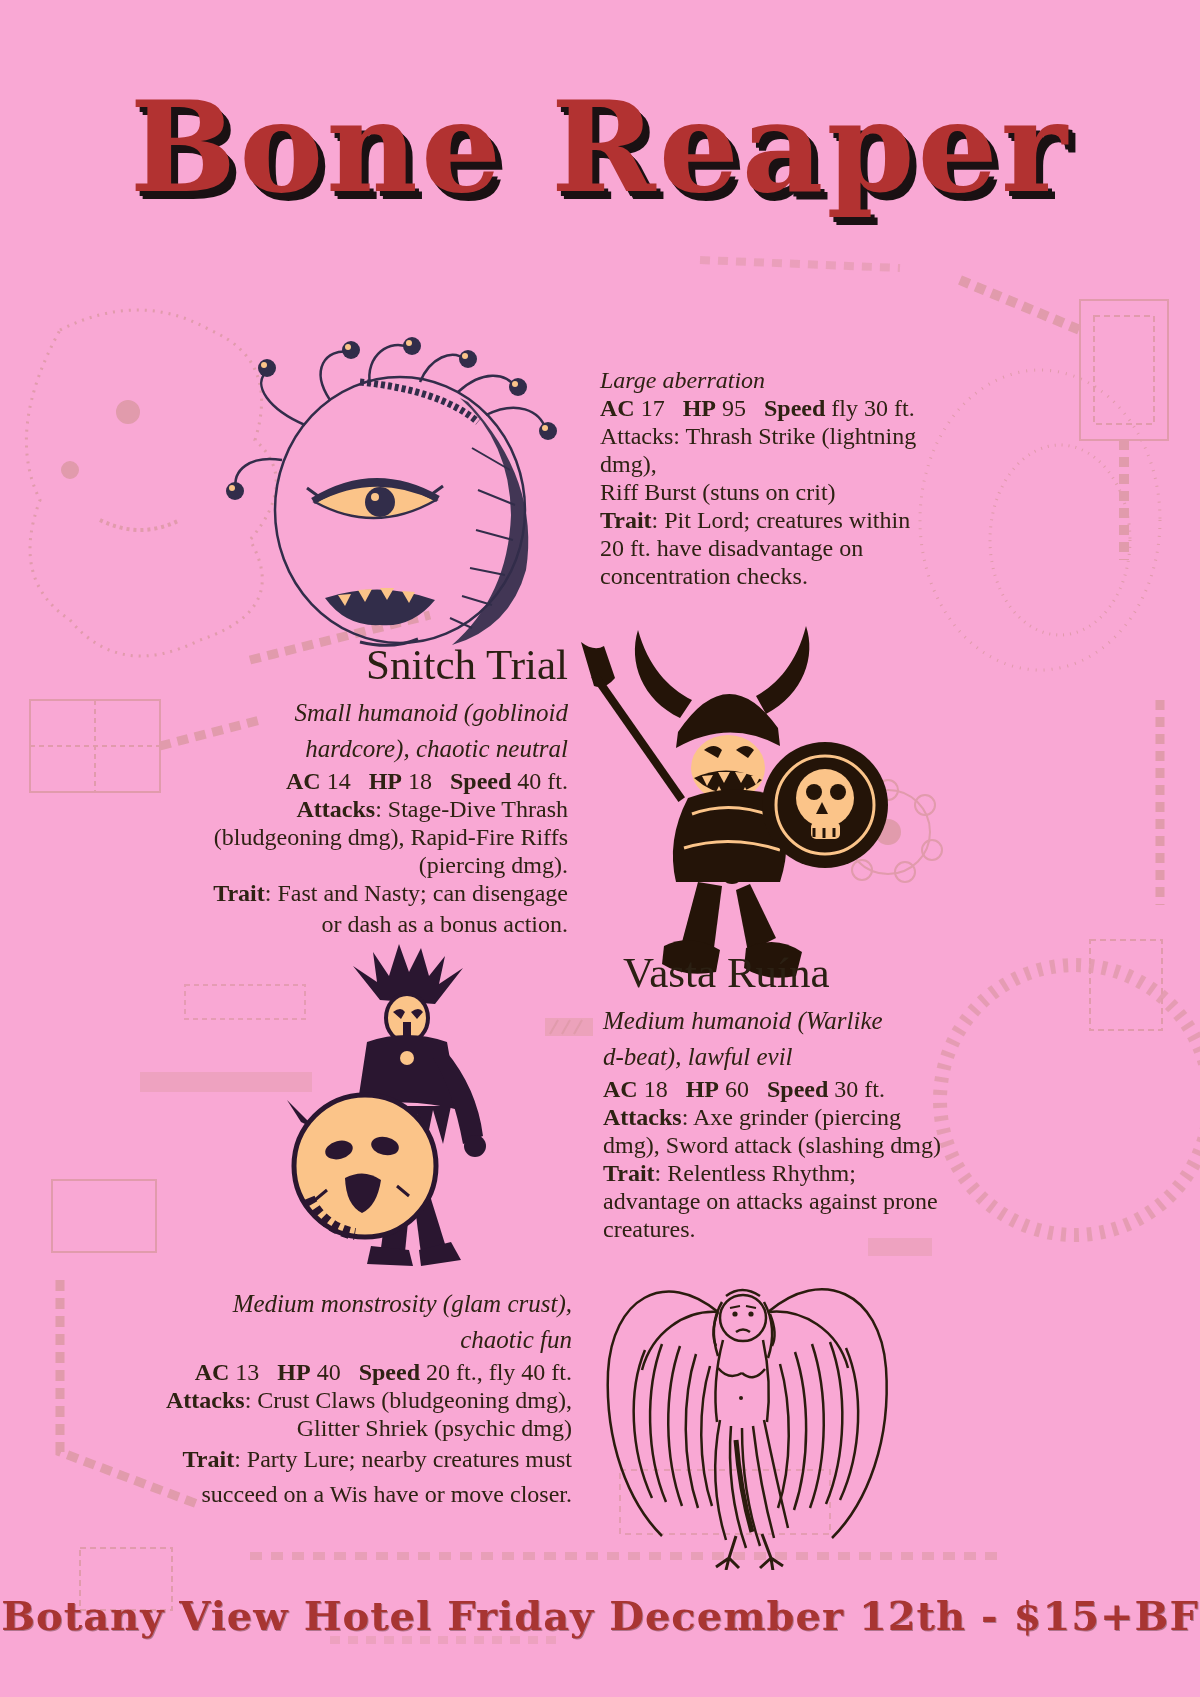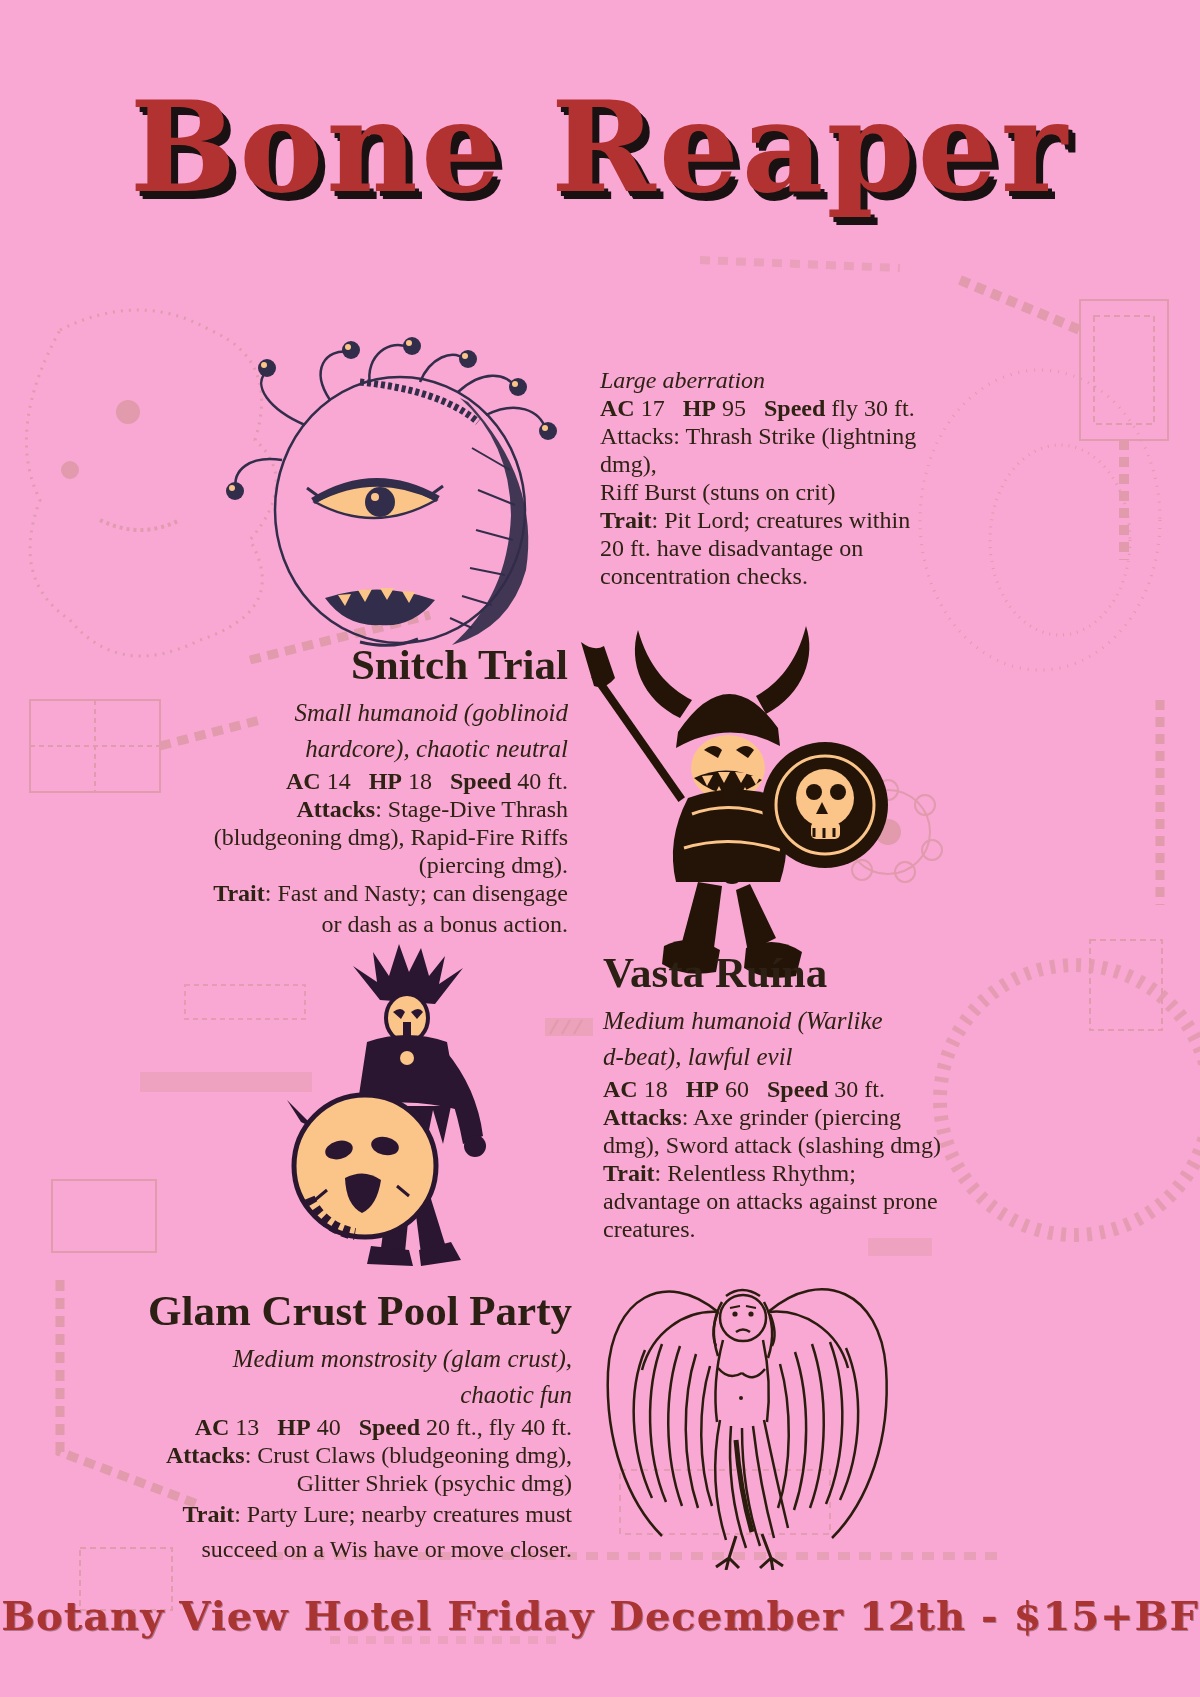--- a/index.html
+++ b/index.html
@@ -8,21 +8,21 @@
   svg{display:block}
   .layer{position:absolute;}
   .main-title{position:absolute;top:72px;left:0;width:1200px;text-align:center;
     font-family:"DejaVu Serif",serif;font-weight:bold;font-size:126px;line-height:150px;
     color:#b23231;letter-spacing:3px;
     text-shadow:4px 5px 0 #1a1113, 7px 8px 0 #1a1113;}
   .footer-line{position:absolute;top:1588px;left:0;width:1200px;text-align:center;
     font-family:"DejaVu Serif",serif;font-weight:bold;font-size:40px;line-height:56px;
     color:#a83532;letter-spacing:1px;text-shadow:1px 1px 0 rgba(40,20,10,.35);}
   .stat{position:absolute;white-space:nowrap;}
-  .stat .stat-title{font-size:43px;font-weight:bold;line-height:50px;margin-bottom:5px;color:#2b2013;}
+  .stat .stat-title{font-size:43px;font-weight:normal;line-height:50px;margin-bottom:5px;color:#2b2013;margin-left:20px;}
   .line{font-size:24px;line-height:28px;}
   .line.sub{font-size:25px;line-height:36px;font-style:italic;}
   .line.body{}
   .line.loose{line-height:35px;}
   .seg-b{font-weight:bold;}
   .seg-i{font-style:italic;margin-top:20px;}
   .seg-r{}
   .align-right{text-align:right;}
   .align-left{text-align:left;}
 </style>
@@ -290,21 +290,20 @@
         <div class="line body"><span class="seg-b">AC</span><span class="seg-r">&nbsp;18&nbsp;&nbsp;&nbsp;</span><span class="seg-b">HP</span><span class="seg-r">&nbsp;60&nbsp;&nbsp;&nbsp;</span><span class="seg-b">Speed</span><span class="seg-r">&nbsp;30 ft.</span></div>
         <div class="line body"><span class="seg-b">Attacks</span><span class="seg-r">: Axe grinder (piercing</span></div>
         <div class="line body"><span class="seg-r">dmg), Sword attack (slashing dmg)</span></div>
         <div class="line body"><span class="seg-b">Trait</span><span class="seg-r">: Relentless Rhythm;</span></div>
         <div class="line body"><span class="seg-r">advantage on attacks against prone</span></div>
         <div class="line body"><span class="seg-r">creatures.</span></div>
       </div>
   </div>
 
   <div class="stat align-right" style="left:102px;top:1286px;width:470px;">
-    <div class="stat-title">Glam Crust Pool Party</div>
     <div class="lines">
         <div class="line sub"><span class="seg-i">Medium monstrosity (glam crust),</span></div>
         <div class="line sub"><span class="seg-i">chaotic fun</span></div>
         <div class="line body"><span class="seg-b">AC</span><span class="seg-r">&nbsp;13&nbsp;&nbsp;&nbsp;</span><span class="seg-b">HP</span><span class="seg-r">&nbsp;40&nbsp;&nbsp;&nbsp;</span><span class="seg-b">Speed</span><span class="seg-r">&nbsp;20 ft., fly 40 ft.</span></div>
         <div class="line body"><span class="seg-b">Attacks</span><span class="seg-r">: Crust Claws (bludgeoning dmg),</span></div>
         <div class="line body"><span class="seg-r">Glitter Shriek (psychic dmg)</span></div>
         <div class="line loose"><span class="seg-b">Trait</span><span class="seg-r">: Party Lure; nearby creatures must</span></div>
         <div class="line loose"><span class="seg-r">succeed on a Wis have or move closer.</span></div>
       </div>
   </div>

